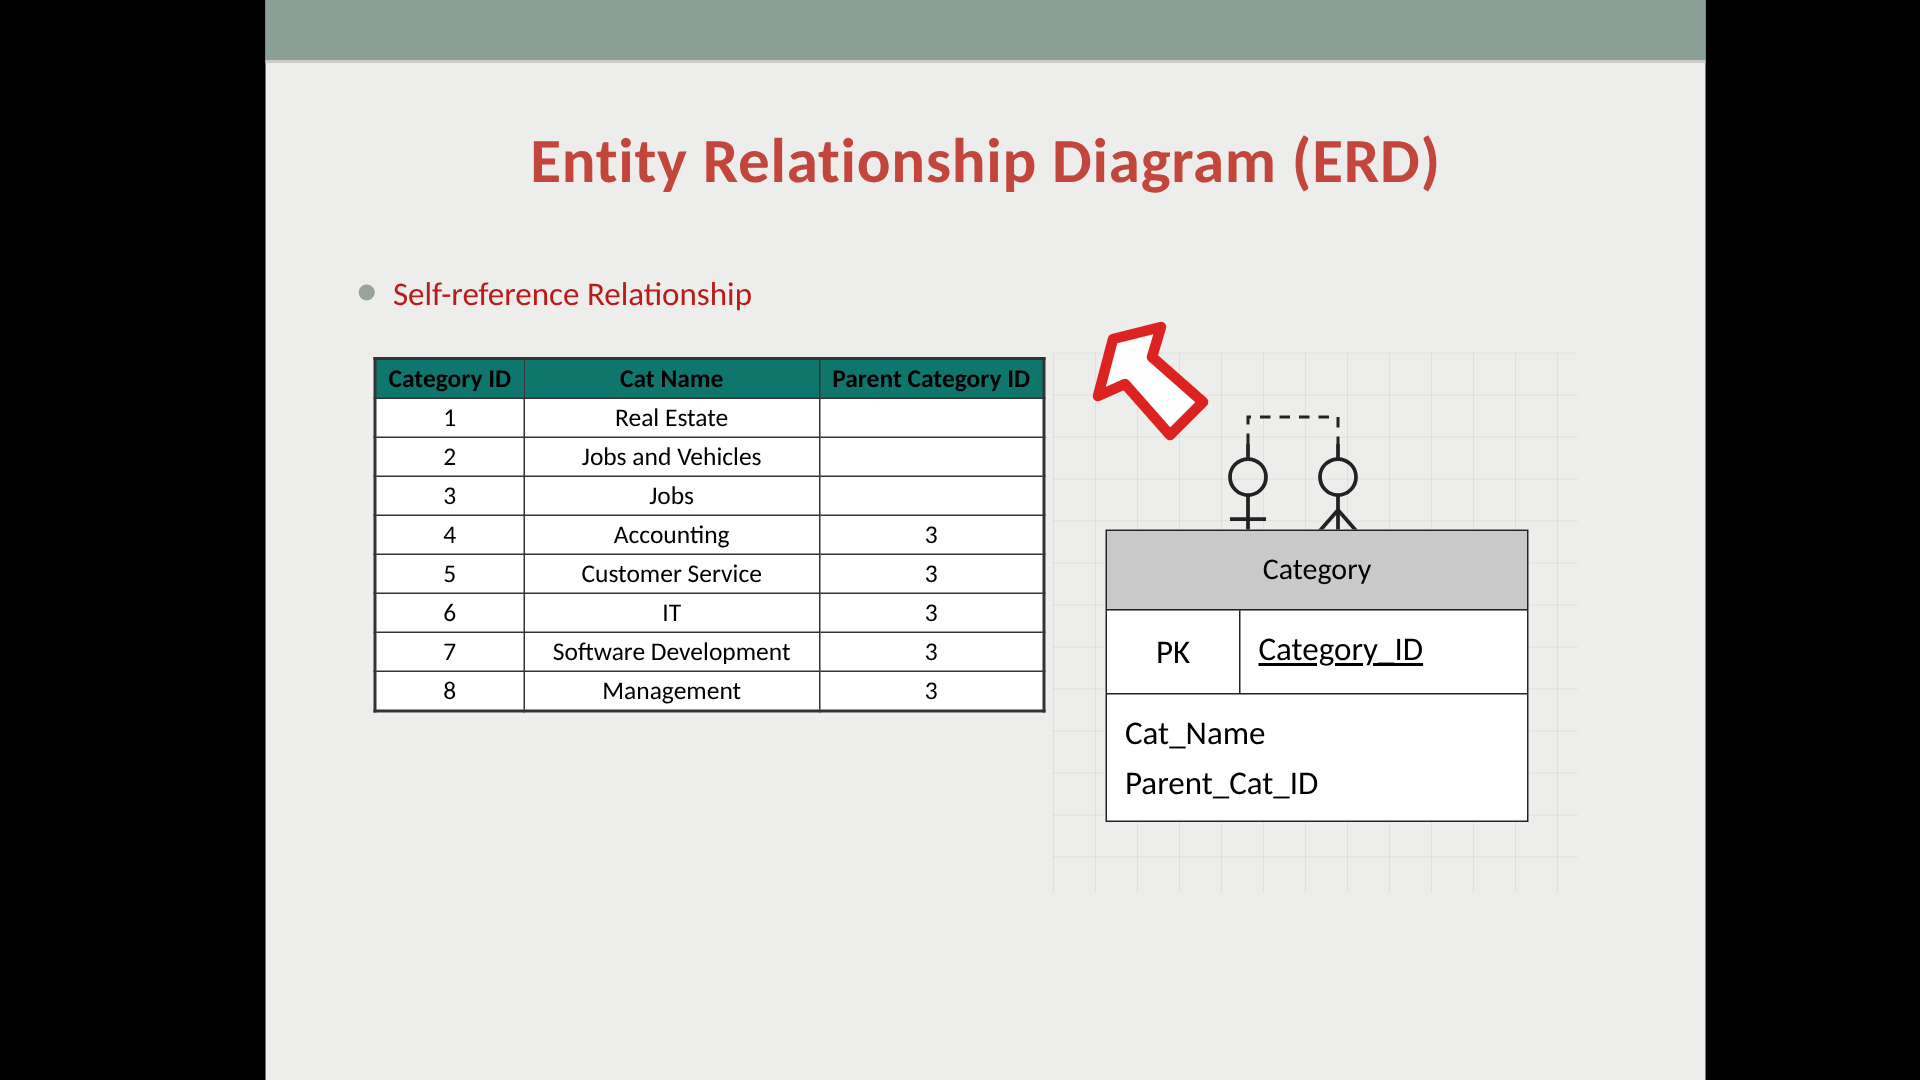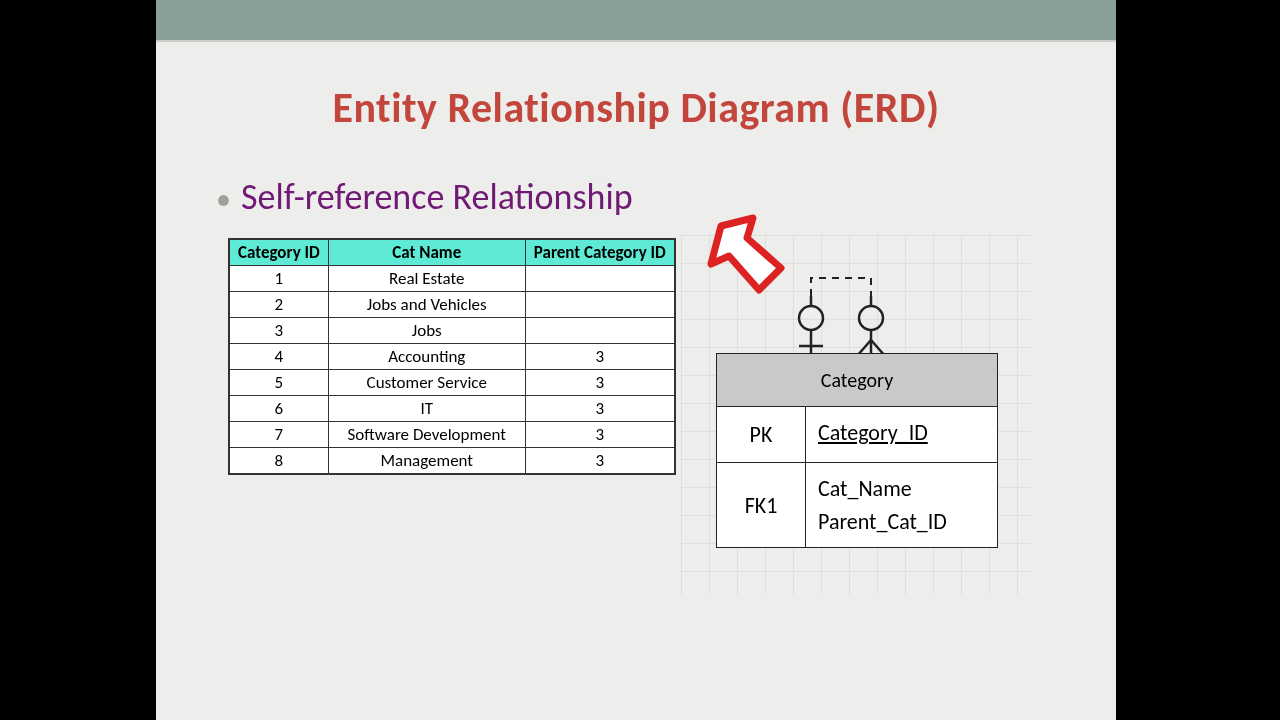--- a/index.html
+++ b/index.html
@@ -6,21 +6,21 @@
     margin: 0;
     padding: 0;
     width: 1280px;
     height: 720px;
     background: #000;
     font-family: "Calibri", "Segoe UI", Arial, sans-serif;
     overflow: hidden;
   }
   .slide {
     position: absolute;
-    left: 156px;
+    left: 177px;
     top: 0;
     width: 960px;
     height: 720px;
     background: #ededeb;
     box-shadow: 0 0 4px rgba(0,0,0,.5);
   }
   .top-band {
     position: absolute;
     left: 0; top: 0; width: 100%; height: 40px;
     background: #8aa097;
@@ -34,22 +34,22 @@
     text-align: center;
     color: #c3463c;
     font-size: 42px;
     font-weight: 700;
     letter-spacing: .5px;
   }
   .bullet {
     position: absolute;
     left: 60px;
     top: 175px;
-    font-size: 36px;
-    color: #701a75;
+    font-size: 22px;
+    color: #b91c1c;
   }
   .bullet::before {
     content: "•";
     color: #9aa29a;
     margin-right: 10px;
     font-size: 30px;
   }
 
   
   .data-table {
@@ -61,21 +61,21 @@
     font-size: 17px;
     background: #fff;
   }
   .data-table th, .data-table td {
     border: 1px solid #333;
     padding: 2px 8px;
     text-align: center;
     white-space: nowrap;
   }
   .data-table th {
-    background: #5eead4;
+    background: #0f766e;
     font-weight: 700;
   }
   .data-table .col-name { width: 180px; }
 
   
   .erd-wrap {
     position: absolute;
     left: 560px;
     top: 240px;
     width: 310px;
@@ -236,21 +236,20 @@
 
     <div class="entity">
       <div class="entity-title">Category</div>
       <div class="entity-row">
         <div class="entity-key">PK</div>
         <div class="entity-attrs">
           <span class="underlined">Category_ID</span>
         </div>
       </div>
       <div class="entity-row">
-        <div class="entity-key">FK1</div>
         <div class="entity-attrs">
           <span>Cat_Name</span>
           <span>Parent_Cat_ID</span>
         </div>
       </div>
     </div>
   </div>
 </div>
 
 </body></html>

